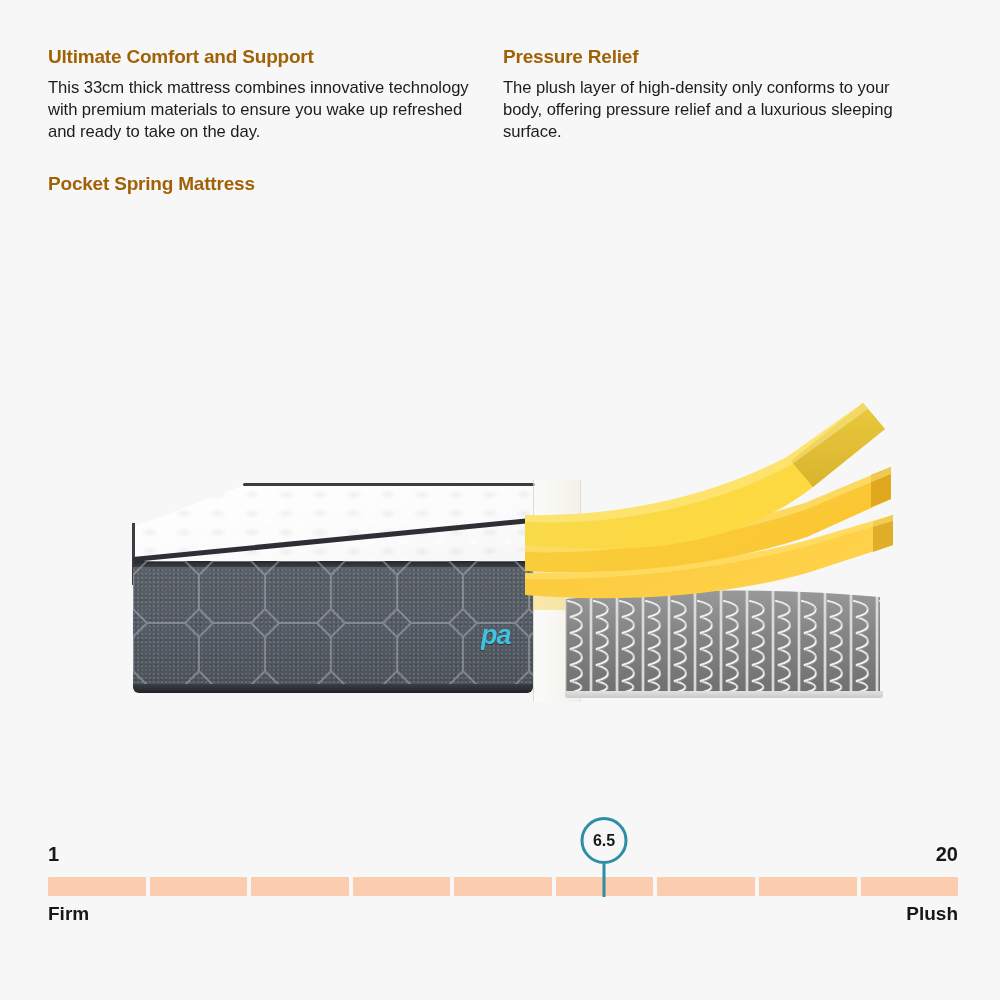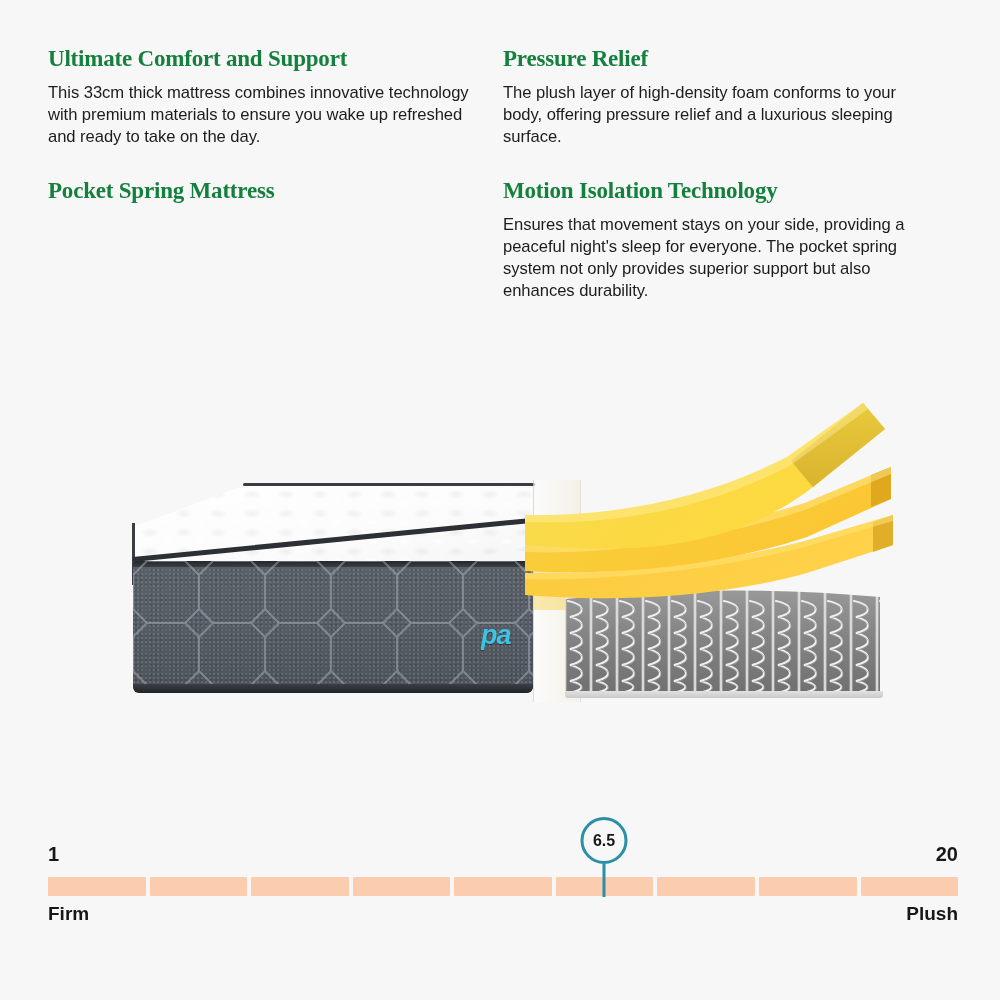--- a/index.html
+++ b/index.html
@@ -15,27 +15,26 @@
   .features {
     position: absolute; left: 48px; top: 46px;
     width: 910px;
     display: grid;
     grid-template-columns: 455px 455px;
     grid-auto-rows: min-content;
     row-gap: 26px;
   }
   .feature { padding-right: 30px; }
   .feature h2 {
-    color: #15803d;
-    font-size: 23px;
+    color: #a16207;
+    font-size: 19px;
     font-weight: bold;
     letter-spacing: -0.2px;
     line-height: 1.12;
     margin-bottom: 10px;
-    font-family: Liberation Serif, serif;
   }
   .feature p {
     color: #1c1c1c;
     font-size: 16.6px;
     line-height: 22px;
     letter-spacing: -0.05px;
   }
   .feature.row2 h2 { margin-top: 4px; }
 
   
@@ -189,31 +188,27 @@
 
   <div class="features">
 
     <div class="feature">
       <h2>Ultimate Comfort and Support</h2>
       <p>This 33cm thick mattress combines innovative technology with premium materials to ensure you wake up refreshed and ready to take on the day.</p>
     </div>
 
     <div class="feature">
       <h2>Pressure Relief</h2>
-      <p>The plush layer of high-density foam conforms to your body, offering pressure relief and a luxurious sleeping surface.</p>
+      <p>The plush layer of high-density only conforms to your body, offering pressure relief and a luxurious sleeping surface.</p>
     </div>
 
     <div class="feature row2">
       <h2>Pocket Spring Mattress</h2>
     </div>
 
-    <div class="feature row2">
-      <h2>Motion Isolation Technology</h2>
-      <p>Ensures that movement stays on your side, providing a peaceful night's sleep for everyone. The pocket spring system not only provides superior support but also enhances durability.</p>
-    </div>
 
   </div>
 
   <div class="product">
 
     <div class="mattress">
 
       <div class="top-surface">
         <div class="top-quilt"></div>
         <div class="top-quilt2"></div>

